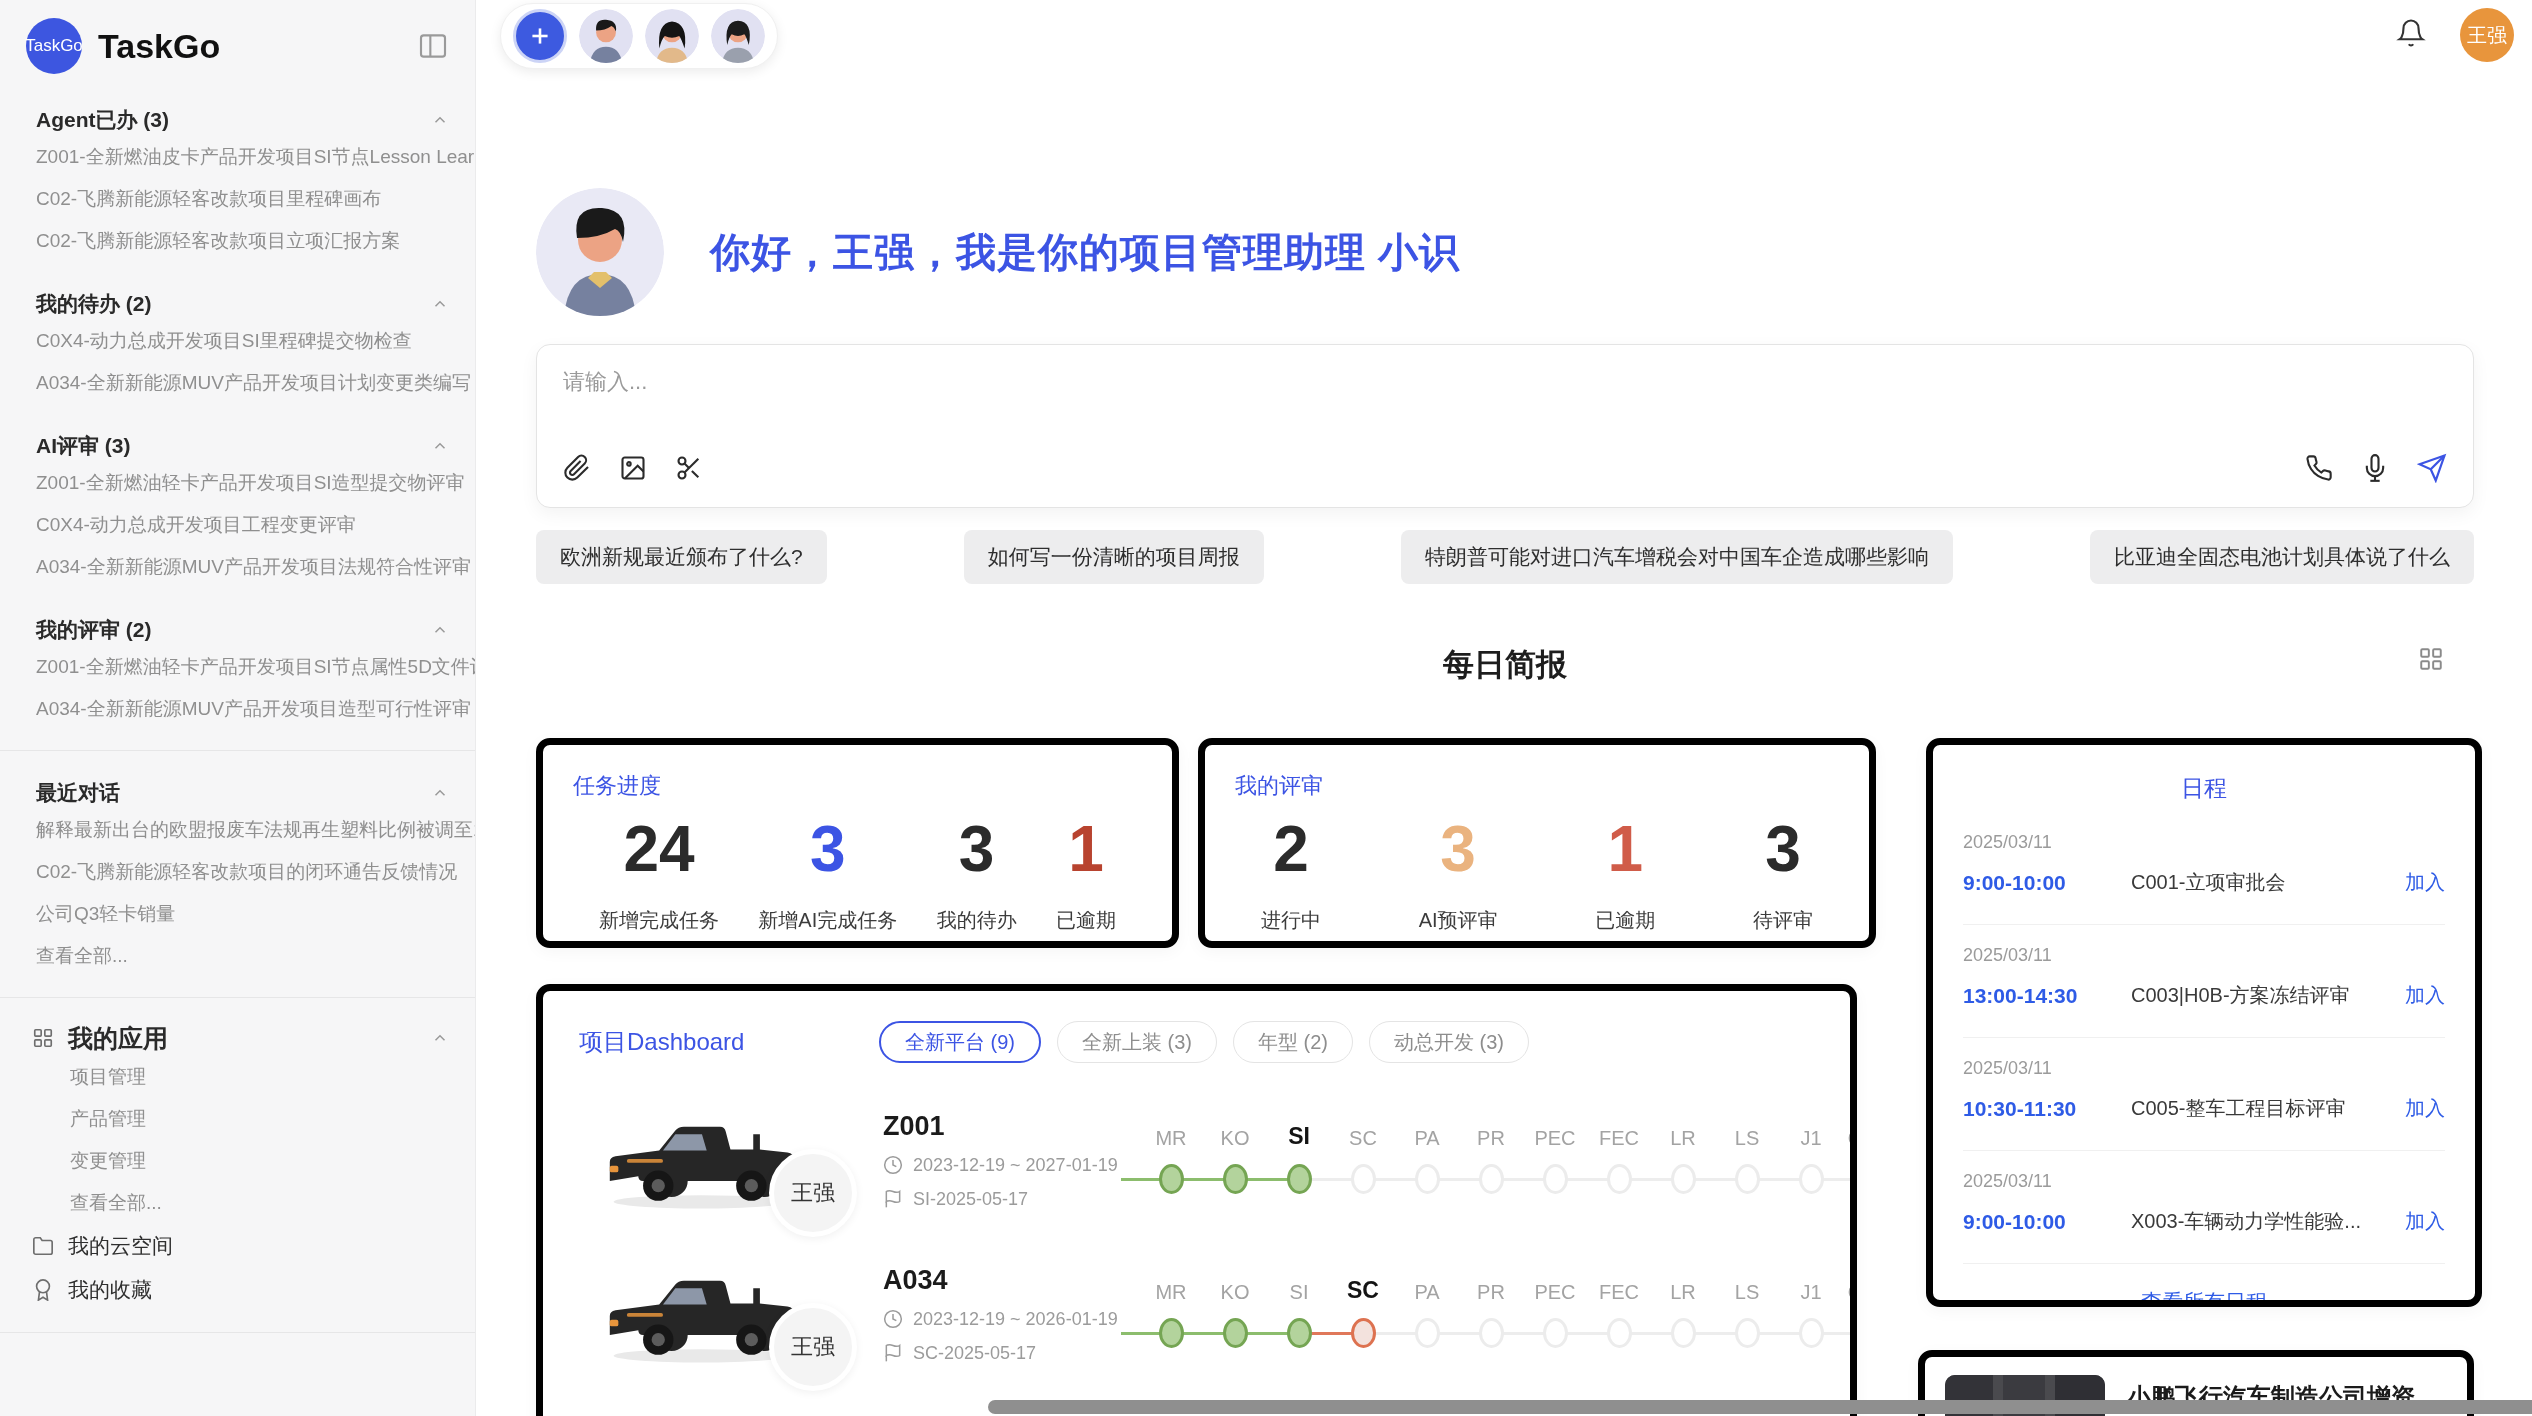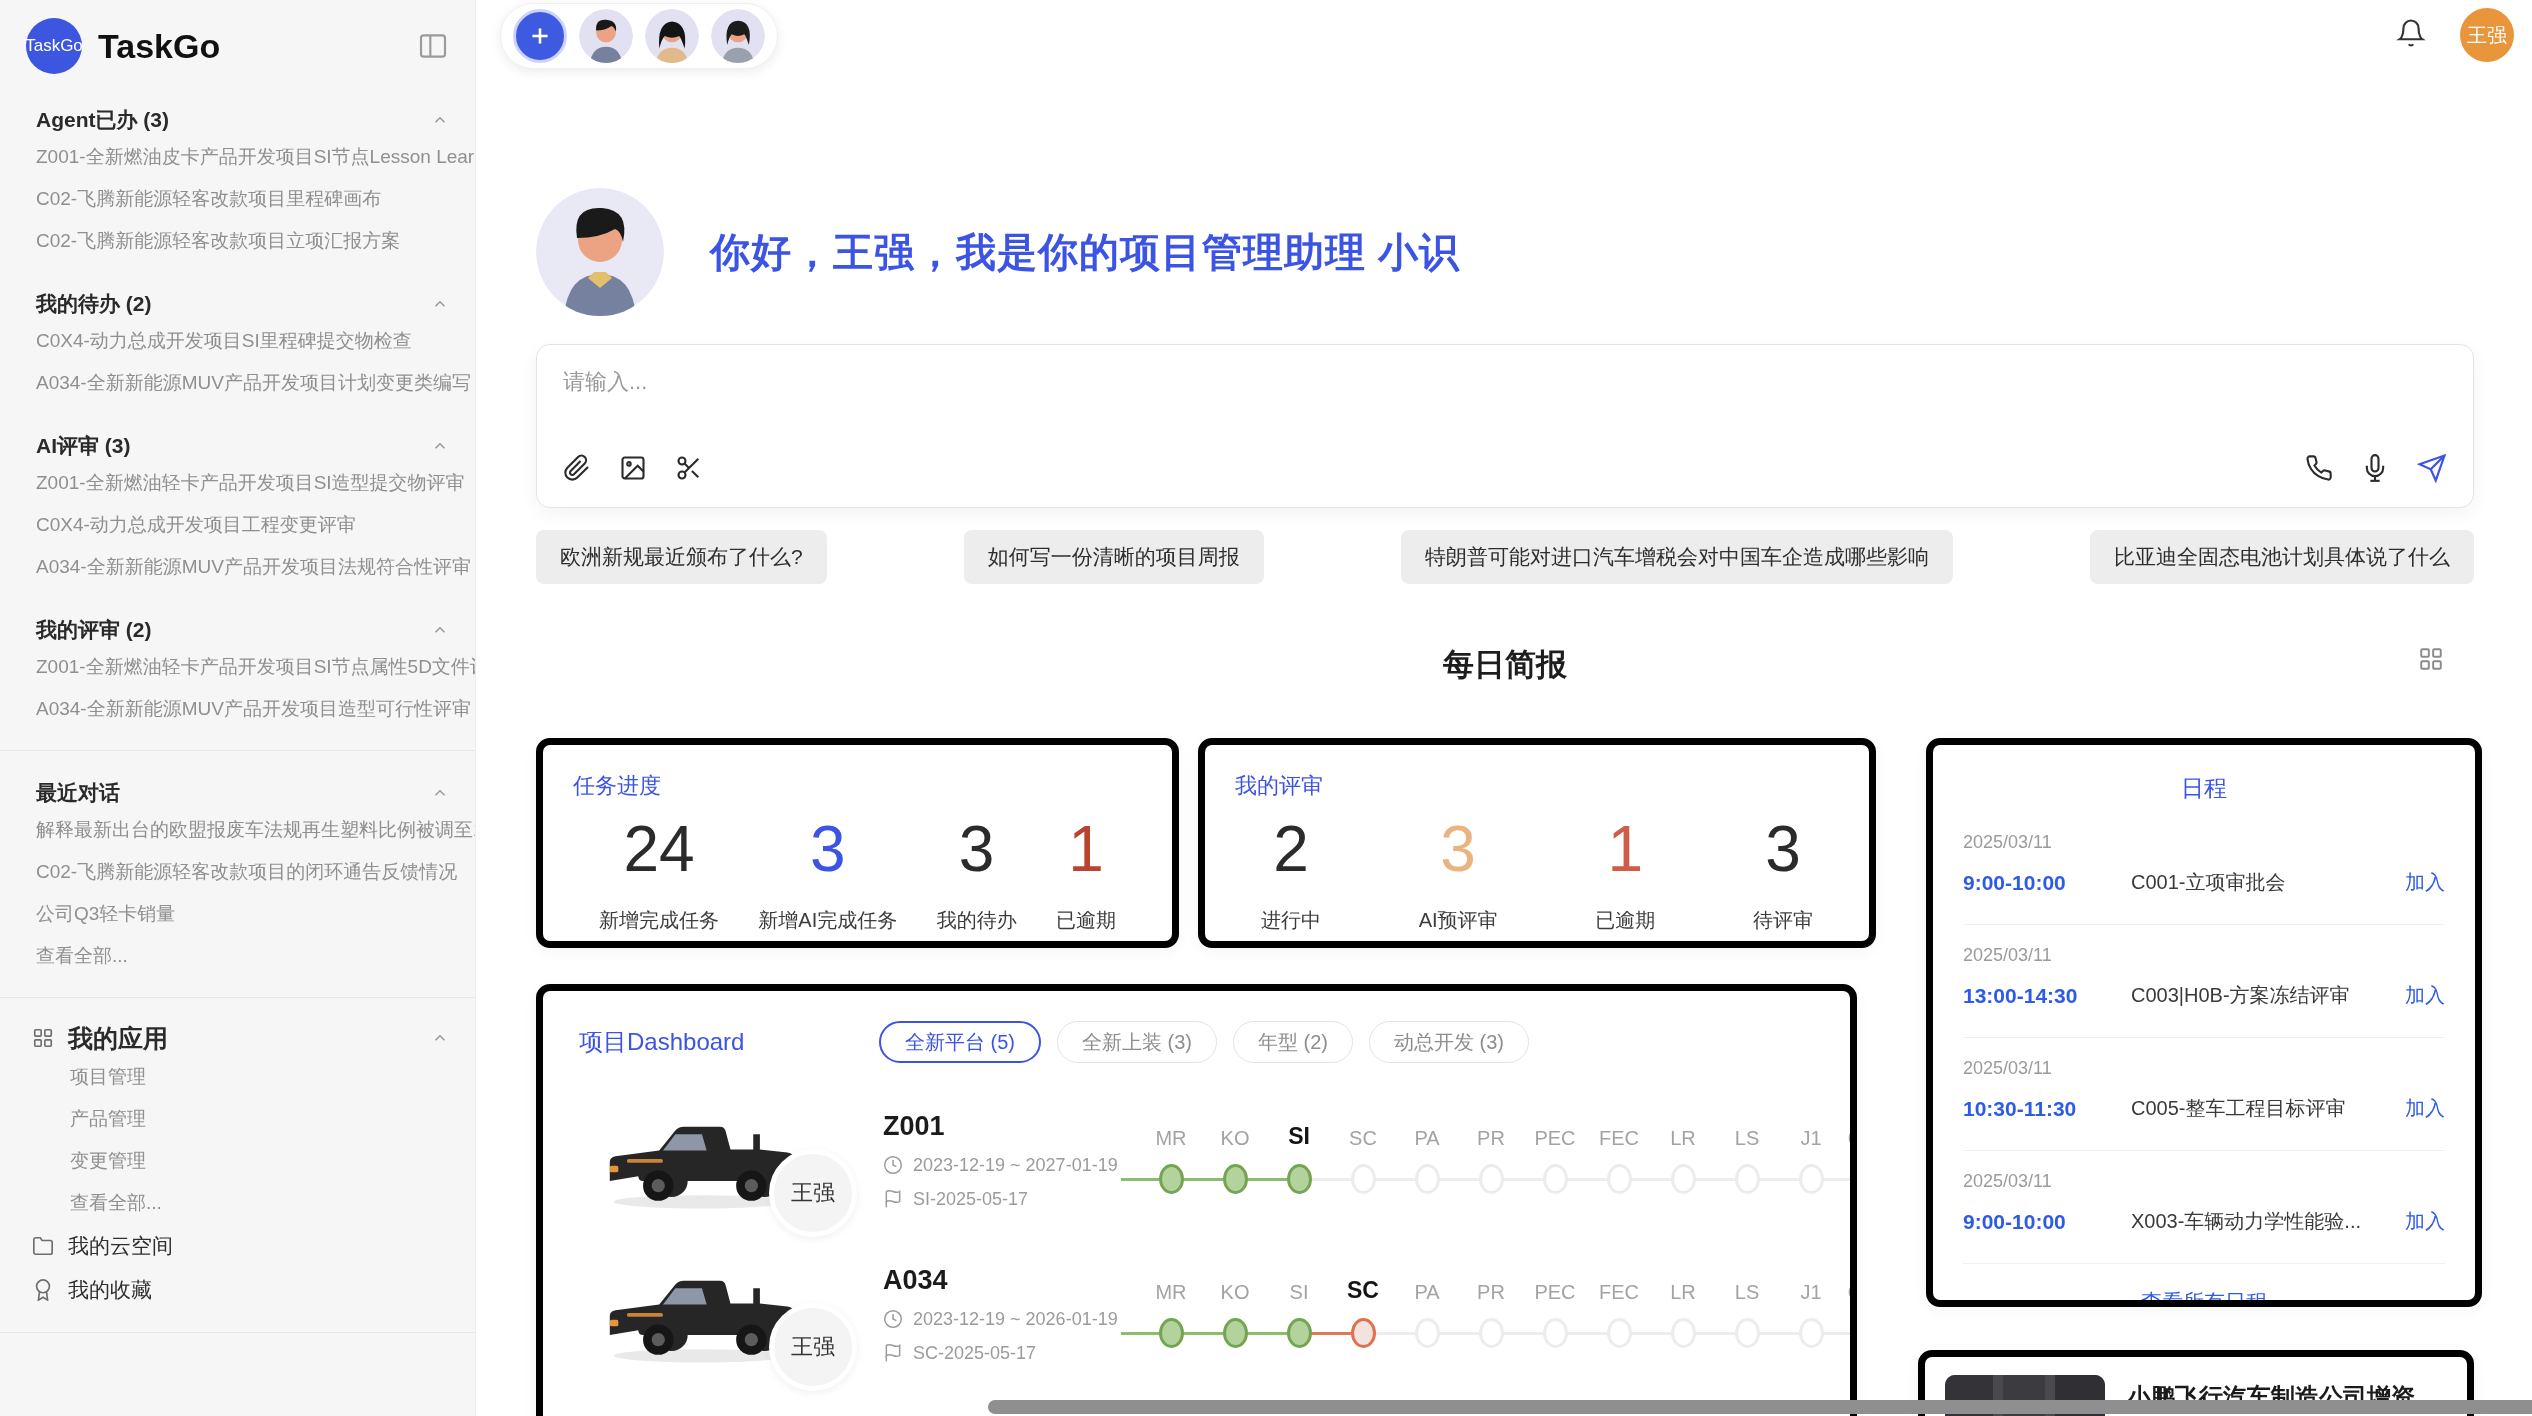--- a/index.html
+++ b/index.html
@@ -78,21 +78,21 @@
   .col-right { width:556px; }
 
   .stats-row2 { display:flex; gap:19px; }
   .card { background:#fff; border:7px solid #000000; border-radius:14px;
     box-shadow:0 4px 16px rgba(0,0,0,.04); }
   .stat-card { height:210px; padding:26px 30px; }
   .stat-card.c1 { width:643px; } .stat-card.c2 { width:678px; }
   .card-title { color:#3c54e4; font-size:22px; }
   .stat-items { display:flex; justify-content:space-between; padding:0 26px; margin-top:16px; }
   .stat { display:flex; flex-direction:column; align-items:center; gap:26px; }
-  .stat-value { font-size:64px; font-weight:400; color:#2b2b2b; line-height:1; }
+  .stat-value { font-size:64px; font-weight:700; color:#2b2b2b; line-height:1; }
   .stat.blue .stat-value { color:#3c54e4; }
   .stat.red  .stat-value { color:#b8432f; }
   .stat.red2 .stat-value { color:#d05c49; }
   .stat.tan  .stat-value { color:#eab37f; }
   .stat-label { font-size:20px; color:#3c3c3c; }
 
   .dash-card { width:1321px; height:560px; margin-top:36px; padding:30px 20px 0 36px; overflow:hidden; }
   .dash-head { display:flex; align-items:center; }
   .dash-title { color:#3c54e4; font-size:24px; width:300px; }
   .tabs { display:flex; gap:16px; }
@@ -470,21 +470,21 @@
 
               </div>
             </div>
           </div>
 
           <div class="card dash-card">
             <div class="dash-head">
               <div class="dash-title">项目Dashboard</div>
               <div class="tabs">
 
-                  <div class="tab active">全新平台 (5)</div>
+                  <div class="tab active">全新平台 (9)</div>
 
                   <div class="tab">全新上装 (3)</div>
 
                   <div class="tab">年型 (2)</div>
 
                   <div class="tab">动总开发 (3)</div>
 
               </div>
             </div>
 

